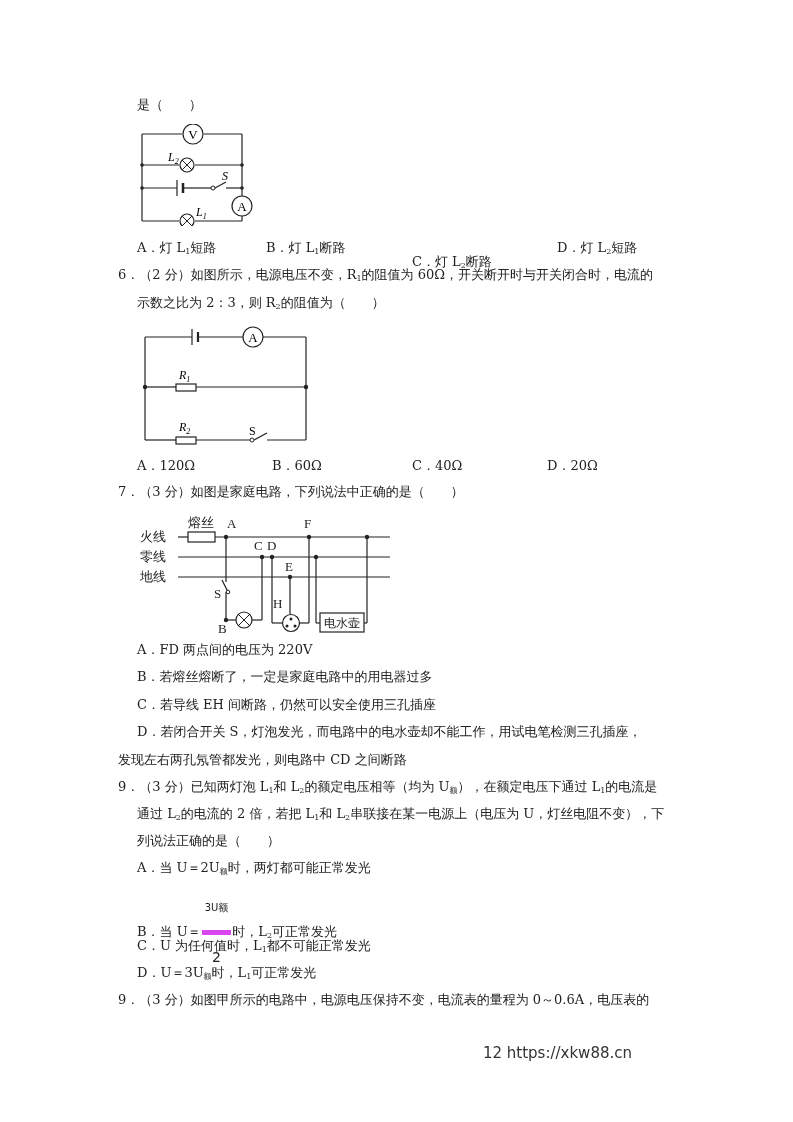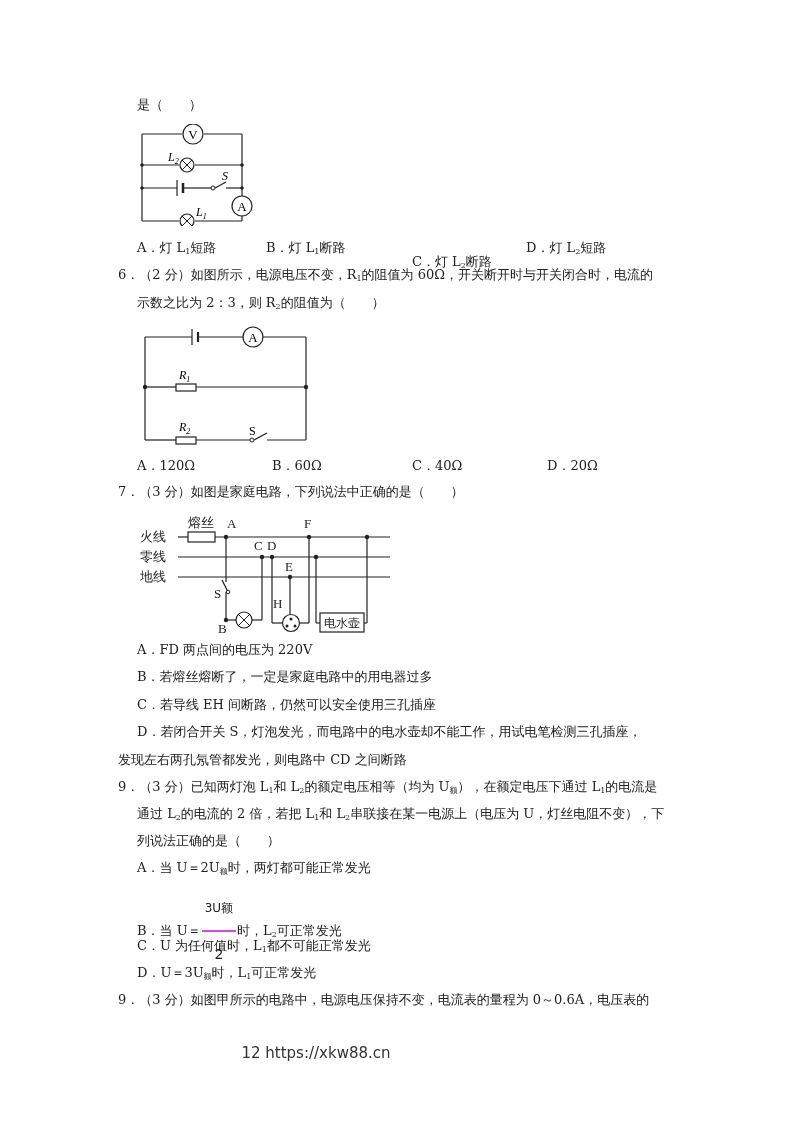--- a/index.html
+++ b/index.html
@@ -3,25 +3,25 @@
 <meta charset="utf-8">
 <style>
   html, body { margin:0; padding:0; background:#ffffff; }
   body { width:793px; height:1122px; position:relative; overflow:hidden;
          font-family:"DejaVu Serif","Liberation Serif",serif; color:#222; font-size:13px; }
   .abs { position:absolute; white-space:nowrap; }
   .line { position:absolute; left:118px; white-space:nowrap; font-size:13px; line-height:16px; }
   .indent { left:137px; }
   .opt { position:absolute; white-space:nowrap; font-size:13px; }
   sub { font-size:8px; vertical-align:-2px; }
-  .footer { position:absolute; left:0; width:632px; top:1044px; text-align:center;
+  .footer { position:absolute; left:0; width:632px; top:1044px; text-align:right;
             font-family:"DejaVu Sans","Liberation Sans",sans-serif; font-size:15px; color:#333; }
   svg text { font-family:"Liberation Serif","DejaVu Serif",serif; }
   .frac { display:inline-block; vertical-align:middle; text-align:center; margin:0 1px; }
-  .frac .num { display:block; border-bottom:2px solid #d946ef; padding:0 3px; font-family:"DejaVu Sans",sans-serif; font-size:12px;}
+  .frac .num { display:block; border-bottom:5px solid #d946ef; padding:0 3px; font-family:"DejaVu Sans",sans-serif; font-size:10px;}
   .frac .den { display:block; font-family:"DejaVu Sans",sans-serif; font-size:14px;}
 </style>
 </head>
 <body>
 
 <div class="line indent" style="top:97px;">是（　　）</div>
 
 <svg class="abs" style="left:138px;top:124px;" width="120" height="102">
   <g stroke="#222" stroke-width="1.2" fill="none">
 
@@ -72,21 +72,21 @@
       <circle cx="49" cy="97" r="7" fill="#fff" stroke="#222" stroke-width="1.2"></circle>
   <line x1="44" y1="92" x2="54" y2="102" stroke="#222"></line>
       <line x1="54" y1="92" x2="44" y2="102" stroke="#222"></line>
     </g>
   <text x="58" y="92" font-size="12" font-style="italic">L<tspan font-size="8" dy="3">1</tspan></text>
 </svg>
 
 <div class="opt" style="left:137px;top:239px;"><span>A．</span><span>灯 L</span><sub>1</sub><span>短路</span></div>
 <div class="opt" style="left:266px;top:239px;"><span>B．</span><span>灯 L</span><sub>1</sub><span>断路</span></div>
 <div class="opt" style="left:412px;top:253px;"><span>C．</span><span>灯 L</span><sub>2</sub><span>断路</span></div>
-<div class="opt" style="left:526px;top:239px;"><span>D．</span><span>灯 L</span><sub>2</sub><span>短路</span></div>
+<div class="opt" style="left:557px;top:239px;"><span>D．</span><span>灯 L</span><sub>2</sub><span>短路</span></div>
 
 <div class="line" style="top:267px;"><span>6．（2 分）如图所示，电源电压不变，R</span><sub>1</sub><span>的阻值为 60Ω，开关断开时与开关闭合时，电流的</span></div>
 <div class="line indent" style="top:295px;"><span>示数之比为 2：3，则 R</span><sub>2</sub><span>的阻值为（　　）</span></div>
 
 <svg class="abs" style="left:140px;top:325px;" width="175" height="120">
   <g stroke="#222" stroke-width="1.2" fill="none">
     <line x1="5" y1="12" x2="52" y2="12"></line>
       <line x1="58" y1="12" x2="103" y2="12"></line>
       <line x1="123" y1="12" x2="166" y2="12"></line>
     <line x1="5" y1="12" x2="5" y2="115"></line>

